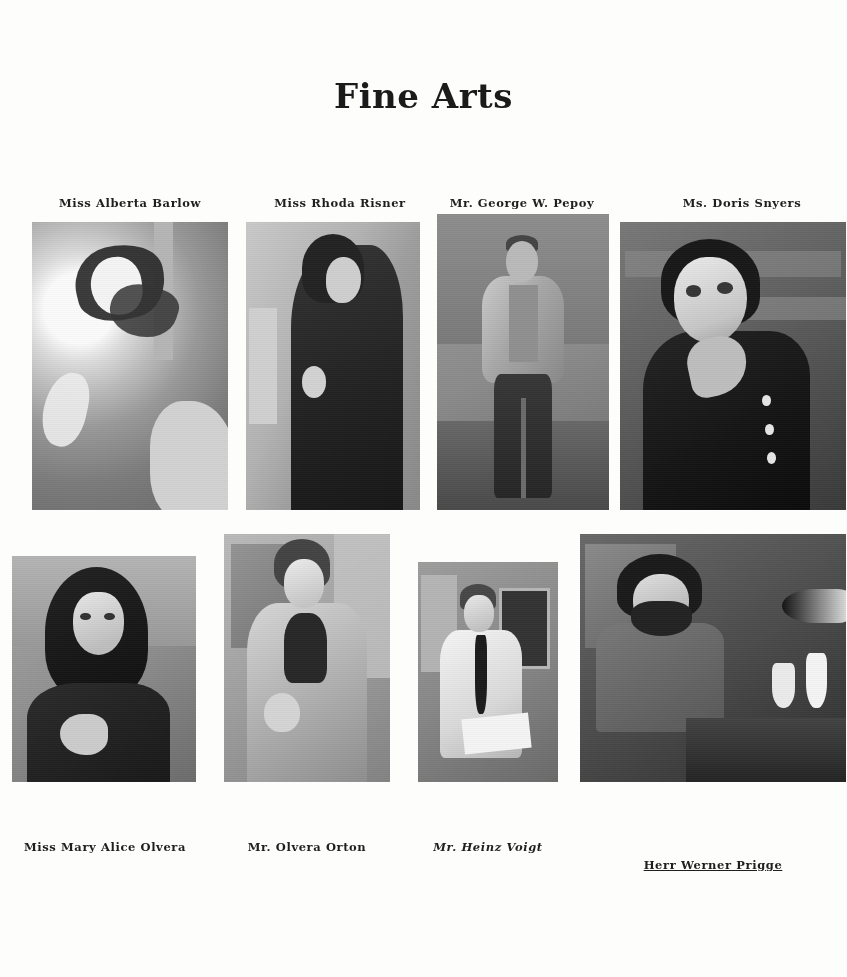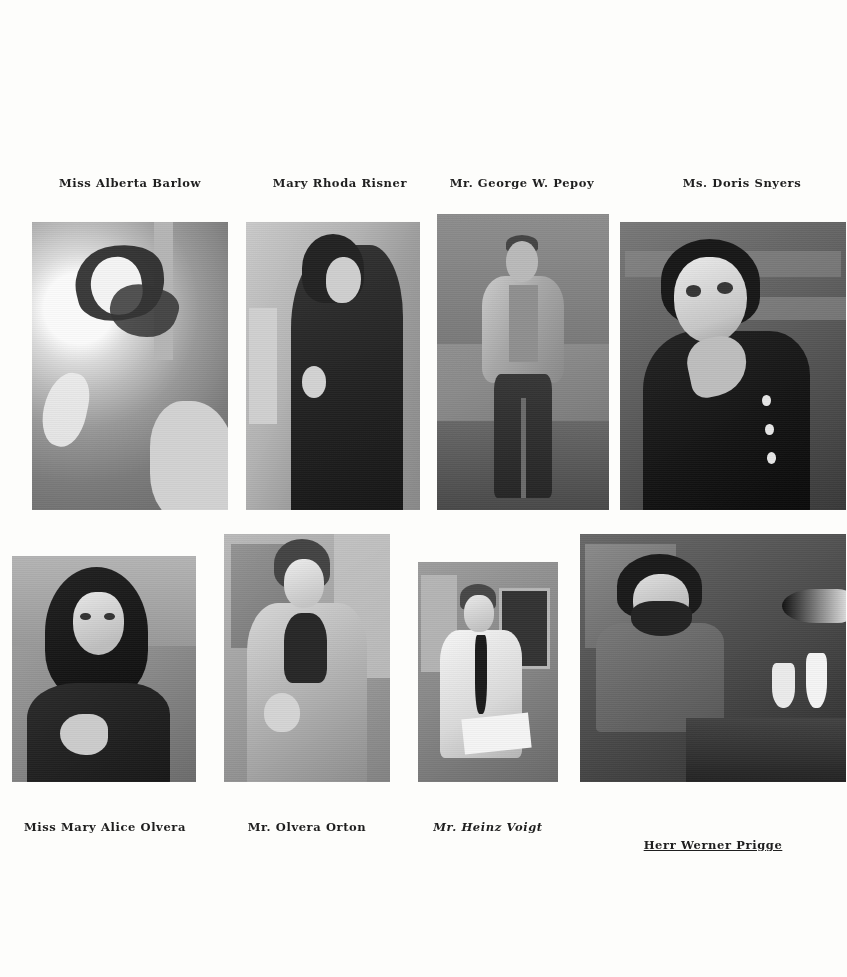--- a/index.html
+++ b/index.html
@@ -45,20 +45,21 @@
   
   .caption {
     position: absolute;
     font-family: "DejaVu Serif", serif;
     font-size: 11.5px;
     font-weight: bold;
     letter-spacing: 0.6px;
     color: #1f1f1f;
     white-space: nowrap;
     text-align: center;
+    margin-top: 20px;
   }
 
   
   .photo {
     position: absolute;
     overflow: hidden;
     background: #8d8d8d;
     filter: grayscale(100%) contrast(108%);
   }
   .photo .grain {
@@ -352,24 +353,25 @@
     position: absolute; left: 76%; top: 22%; width: 26%; height: 14%;
     background: linear-gradient(90deg, #1b1a19 0%, #8b8782 55%, #e4e0d9 100%);
     border-radius: 50% 20% 20% 50%;
   }
 </style>
 </head>
 <body>
 
 <div class="page">
 
+  <div class="section-title" id="title-fine-arts">Fine Arts</div>
 
   <div class="caption" style="left: 30px; top: 176px; width: 200px;">Miss Alberta Barlow</div>
 
-  <div class="caption" style="left: 243px; top: 176px; width: 194px;">Mary Rhoda Risner</div>
+  <div class="caption" style="left: 243px; top: 176px; width: 194px;">Miss Rhoda Risner</div>
 
   <div class="caption" style="left: 436px; top: 176px; width: 172px;">Mr. George W. Pepoy</div>
 
   <div class="caption" style="left: 638px; top: 176px; width: 208px;">Ms. Doris Snyers</div>
 
   <div class="photo" id="photo-barlow" style="left: 32px; top: 222px; width: 196px; height: 288px;">
     <div class="bar"></div>
     <div class="shape-d"></div>
     <div class="shape-a"></div>
     <div class="shape-face"></div>

